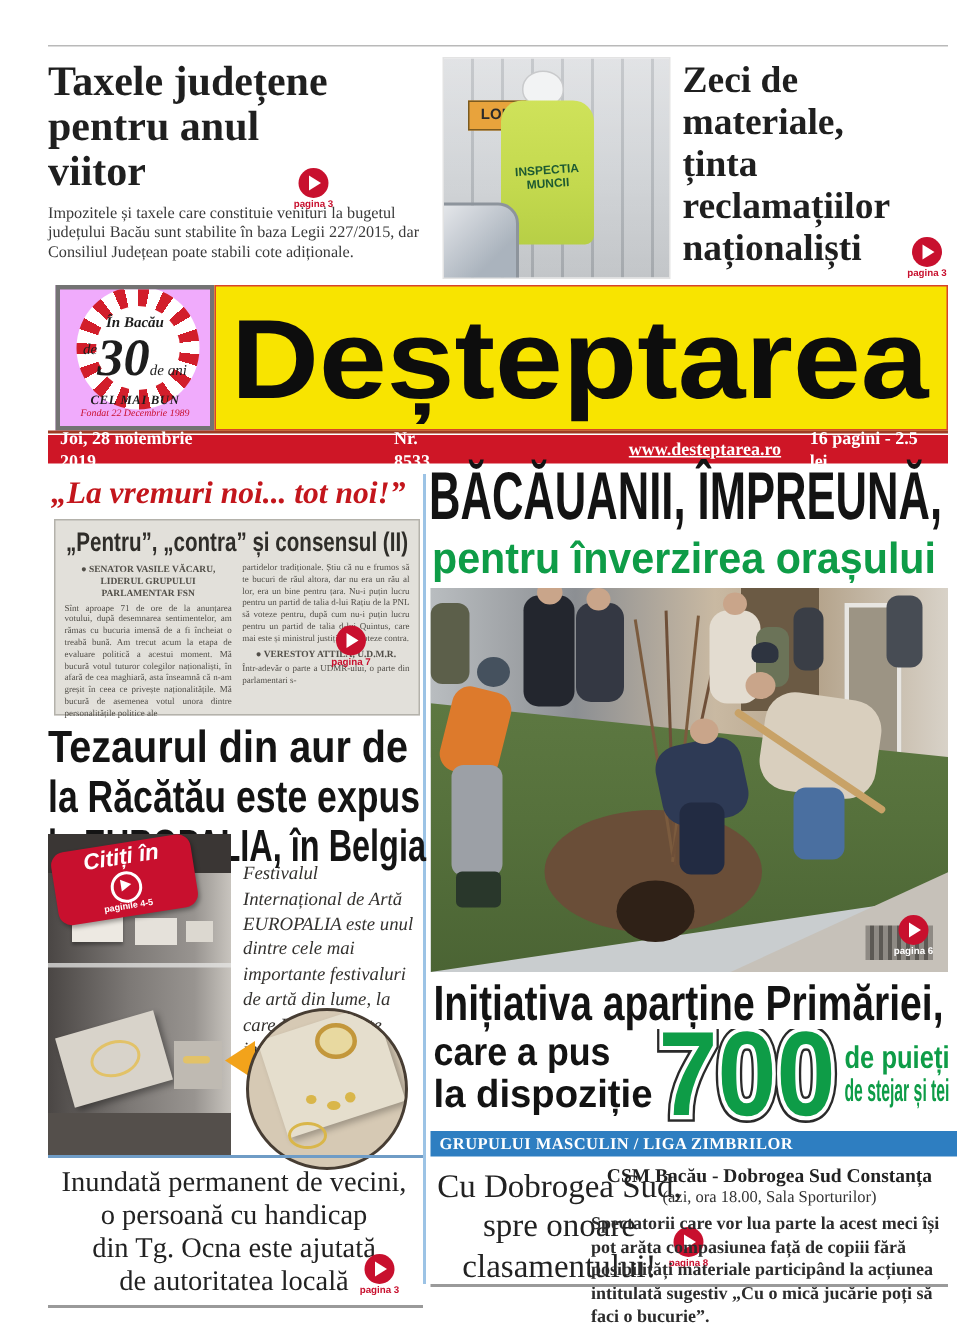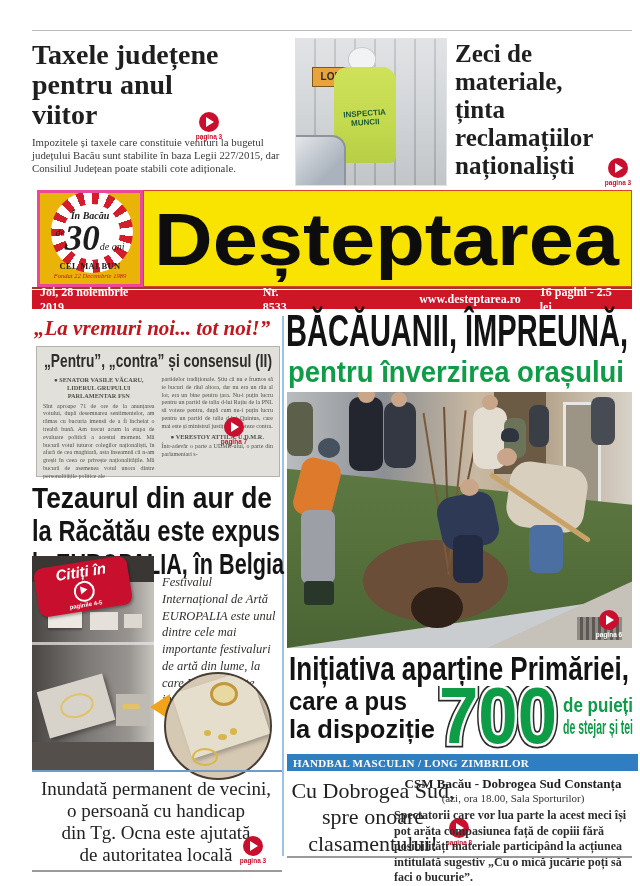--- a/index.html
+++ b/index.html
@@ -13,21 +13,21 @@
   .tr-head{font-size:25px;line-height:1.12;}
   
   .pageref{display:flex;flex-direction:column;align-items:center;width:30px;}
   .play-circle{width:20px;height:20px;border-radius:50%;background:#C8102E;position:relative;}
   .play-circle::after{content:"";position:absolute;left:7px;top:5px;border-left:8px solid #fff;
       border-top:5px solid transparent;border-bottom:5px solid transparent;}
   .pageref-label{font-family:"Liberation Sans",sans-serif;font-weight:bold;font-size:6.5px;
       color:#C8102E;margin-top:1px;white-space:nowrap;}
   .pageref.on-photo .pageref-label{color:#ffffff;}
   
-  .logo-box{border:3px solid #ec4899;background:#eab308;box-sizing:border-box;text-align:center;overflow:hidden;}
+  .logo-box{border:3px solid #737373;background:#f0abfc;box-sizing:border-box;text-align:center;overflow:hidden;}
   .rays{position:absolute;left:11px;top:-2px;width:82px;height:82px;border-radius:50%;
       background:repeating-conic-gradient(#D21E2B 0deg 11deg,#ffffff 11deg 24deg);}
   .rays-mask{position:absolute;left:24px;top:11px;width:56px;height:56px;border-radius:50%;background:#fff;}
   .yellow-banner{background:#F8E400;border:1px solid #D8432A;box-sizing:border-box;}
   .redbar{background:#CE1626;color:#fff;font-weight:bold;font-size:12px;
       font-family:"Liberation Serif",serif;display:flex;align-items:center;}
   
   .clipping{background:#E2E0DA;border:1px solid #b4b2ab;box-sizing:border-box;color:#45423c;}
   .clip-cols{display:flex;gap:7px;padding:2px 6px;}
   .clip-col{flex:1;font-family:"Liberation Serif",serif;font-size:6px;line-height:1.3;
@@ -99,34 +99,34 @@
     </div>
   </div>
 
   <div class="abs logo-box" style="left:25px;top:190px;width:106px;height:97px;">
     <div class="rays"></div>
     <div class="rays-mask"></div>
     <div class="abs" style="left:0;top:17px;width:100%;text-align:center;font-style:italic;font-weight:bold;font-size:10px;">În Bacău</div>
     <div class="abs" style="left:0;top:26px;width:100%;">
       <span style="font-style:italic;font-size:10px;vertical-align:14px;">de</span><span style="font-style:italic;font-weight:bold;font-size:35px;">30</span><span style="font-style:italic;font-size:10px;">de ani</span>
     </div>
-    <div class="abs" style="left:0;top:68px;width:100%;text-align:center;font-family:'Liberation Serif',serif;font-weight:bold;font-size:8.5px;letter-spacing:.4px;">CEL MAI BUN</div>
+    <div class="abs" style="left:0;top:68px;width:100%;text-align:center;font-family:'Liberation Serif',serif;font-weight:bold;font-size:8.5px;letter-spacing:.4px;font-style:italic;">CEL MAI BUN</div>
     <div class="abs" style="left:0;top:79px;width:100%;text-align:center;font-style:italic;font-size:6.6px;color:#C8102E;">Fondat 22 Decembrie 1989</div>
   </div>
   <div class="abs yellow-banner" style="left:131px;top:190px;width:489px;height:97px;">
     <svg width="487" height="95">
       <text x="10" y="74" font-size="75" textLength="465" lengthAdjust="spacingAndGlyphs" fill="#0d0d0d">Deșteptarea</text>
     </svg>
   </div>
 
   <div class="abs" style="left:20px;top:287px;width:600px;height:2px;background:#9E3B23;"></div>
   <div class="abs redbar" style="left:20px;top:290px;width:600px;height:19px;gap:19px;">
     <span style="margin-left:8px;">Joi, 28 noiembrie 2019</span>
     <span style="margin-left:92px;">Nr. 8533</span>
-    <span style="margin-left:96px;">www.desteptarea.ro</span>
+    <span style="margin-left:96px;text-decoration:underline;">www.desteptarea.ro</span>
     <span style="margin-left:auto;margin-right:8px;">16 pagini - 2.5 lei</span>
   </div>
 
   <div class="abs vdivider" style="left:270px;top:316px;height:540px;"></div>
 
   <div class="abs" style="left:22px;top:316px;width:250px;font-family:'Liberation Serif',serif;font-weight:bold;font-style:italic;font-size:21px;color:#C3161C;">„La vremuri noi... tot noi!”</div>
 
   <div class="abs clipping" style="left:24px;top:346px;width:244px;height:131px;">
     <svg width="240" height="24" style="display:block;margin:3px auto 0;">
       <text x="6" y="17" font-size="18" textLength="228" lengthAdjust="spacingAndGlyphs" fill="#2f2d29">„Pentru”, „contra” și consensul (II)</text>
@@ -255,21 +255,21 @@
   <svg class="abs" style="left:275px;top:686px;" width="348" height="64">
     <text x="2" y="24" font-size="26" textLength="118" lengthAdjust="spacingAndGlyphs" fill="#131313">care a pus</text>
     <text x="2" y="52" font-size="26" textLength="146" lengthAdjust="spacingAndGlyphs" fill="#131313">la dispoziție</text>
     <text x="152" y="57" font-size="80" textLength="118" lengthAdjust="spacingAndGlyphs" fill="none" stroke="#2a2a2a" stroke-width="9">700</text>
     <text x="152" y="57" font-size="80" textLength="118" lengthAdjust="spacingAndGlyphs" fill="none" stroke="#ffffff" stroke-width="5.5">700</text>
     <text x="152" y="57" font-size="80" textLength="118" lengthAdjust="spacingAndGlyphs" fill="#0E9C47">700</text>
     <text x="276" y="26" font-size="21" textLength="70" lengthAdjust="spacingAndGlyphs" fill="#0E9C47">de puieți</text>
     <text x="276" y="48" font-size="21" textLength="70" lengthAdjust="spacingAndGlyphs" fill="#0E9C47">de stejar și tei</text>
   </svg>
 
-  <div class="abs sports-bar" style="left:275px;top:754px;width:345px;height:17px;">HANDBAL MASCULIN / LONG ZIMBRILOR</div>
+  <div class="abs sports-bar" style="left:275px;top:754px;width:345px;height:17px;">GRUPULUI MASCULIN / LIGA ZIMBRILOR</div>
   <div class="abs center-head" style="left:277px;top:778px;width:168px;font-size:22px;line-height:1.2;text-align:center;">
     <div>Cu Dobrogea Sud,</div>
     <div>spre onoare</div>
     <div>clasamentului!</div>
   </div>
   <div class="abs pageref" style="left:432px;top:818px;">
     <span class="play-circle"></span>
     <span class="pageref-label">pagina 8</span>
   </div>
   <div class="abs" style="left:382px;top:776px;width:238px;text-align:center;font-family:'Liberation Serif',serif;font-weight:bold;font-size:13px;color:#222;">CSM Bacău - Dobrogea Sud Constanța</div>

